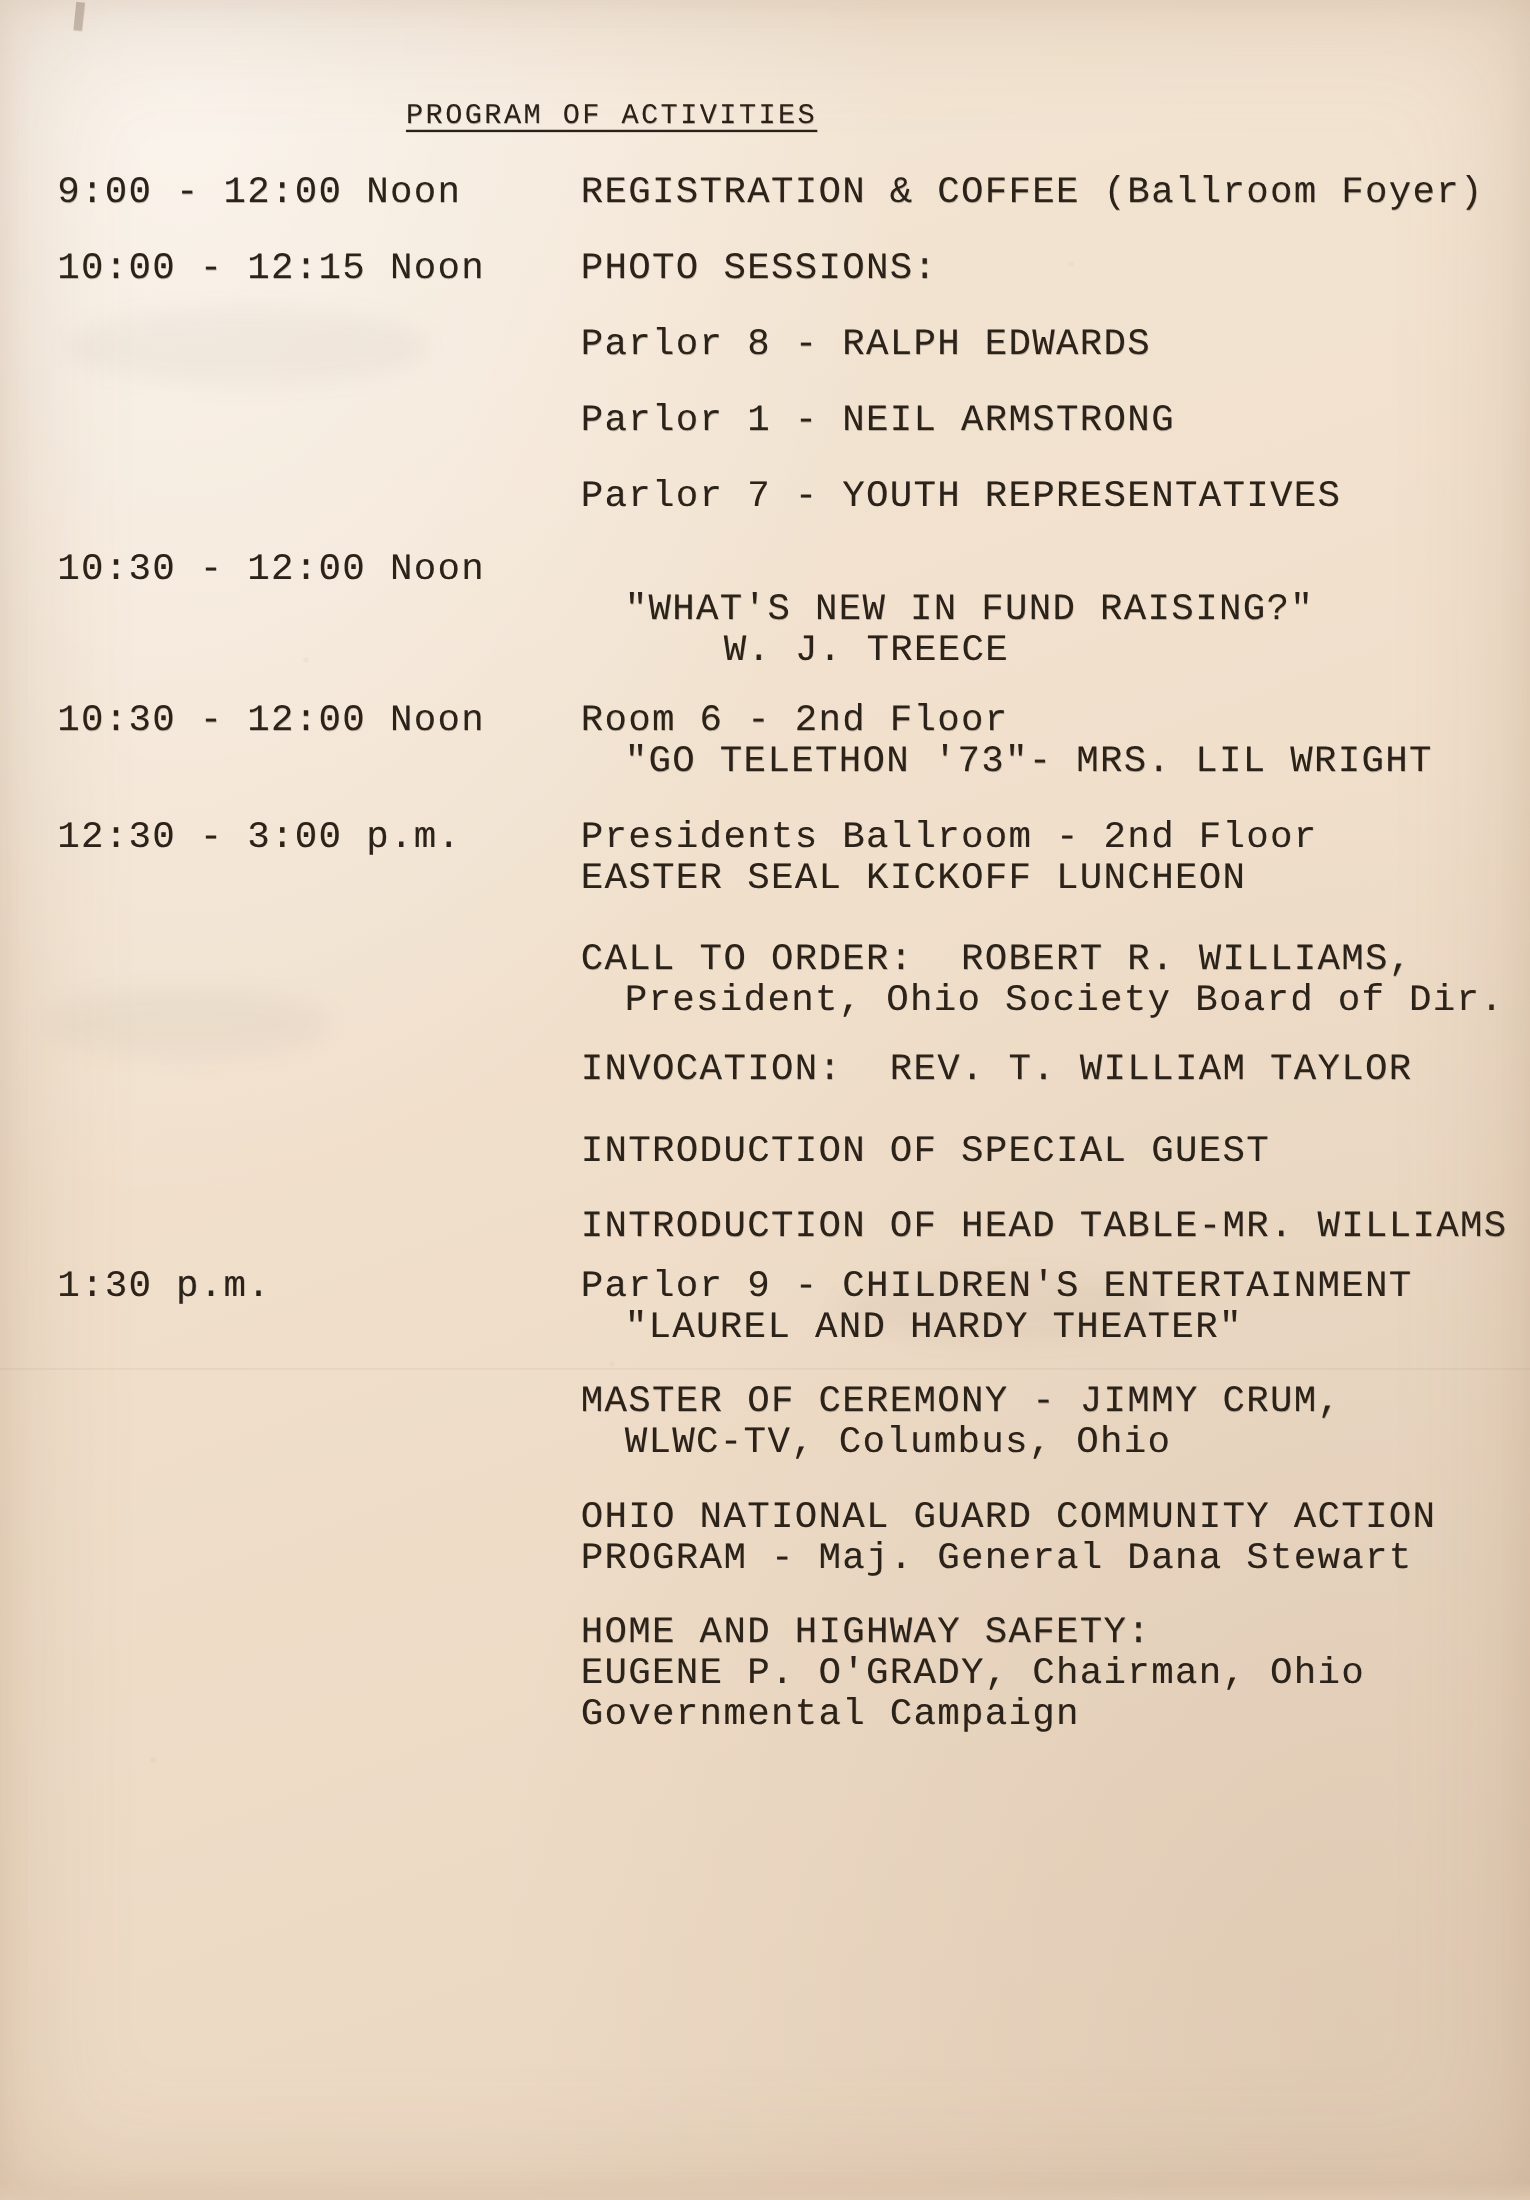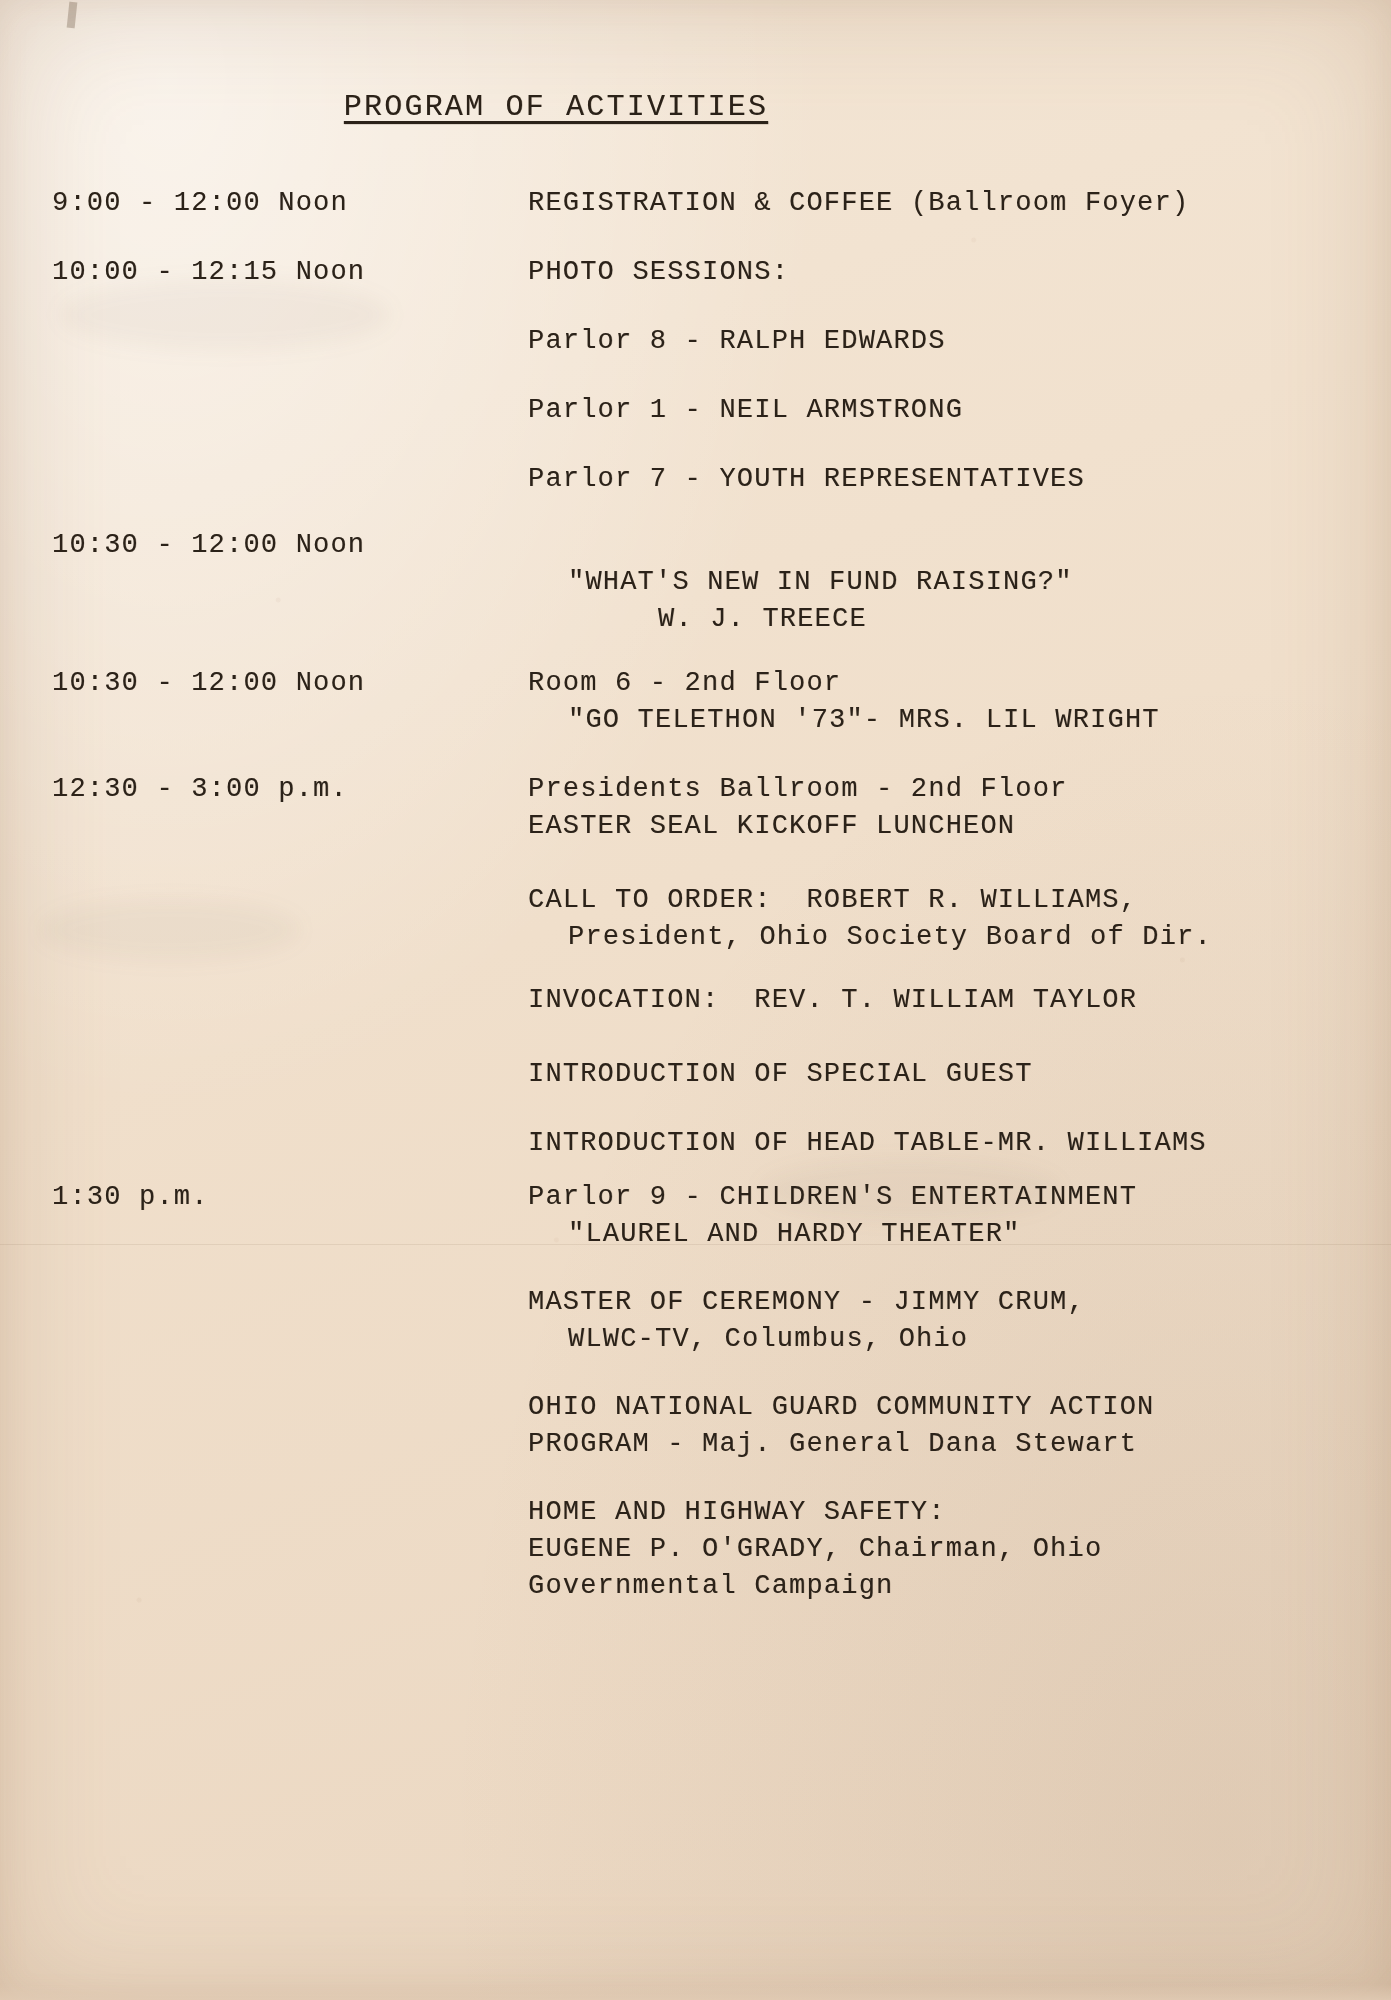--- a/index.html
+++ b/index.html
@@ -77,37 +77,36 @@
     width: 1391px;
     height: 2000px;
   }
 
   .title {
     position: absolute;
     left: 0;
     top: 90px;
     width: 1112px;
     text-align: center;
-    font-size: 30px;
+    font-size: 26px;
     letter-spacing: 2.2px;
     color: #2b2219;
     text-decoration: underline;
     text-underline-offset: 6px;
     text-shadow: 0.4px 0.4px 0 rgba(60,45,30,0.35);
   }
 
   .row {
     position: absolute;
     color: #2b2219;
-    font-size: 27px;
+    font-size: 34px;
     line-height: 37px;
     letter-spacing: 1.2px;
     white-space: pre;
     text-shadow: 0.4px 0.4px 0 rgba(60,45,30,0.30);
-    margin-top: 27px;
   }
   .time {
     left: 52px;
     width: 440px;
   }
   .desc {
     left: 528px;
     width: 860px;
   }
   .indent1 { padding-left: 40px; }

